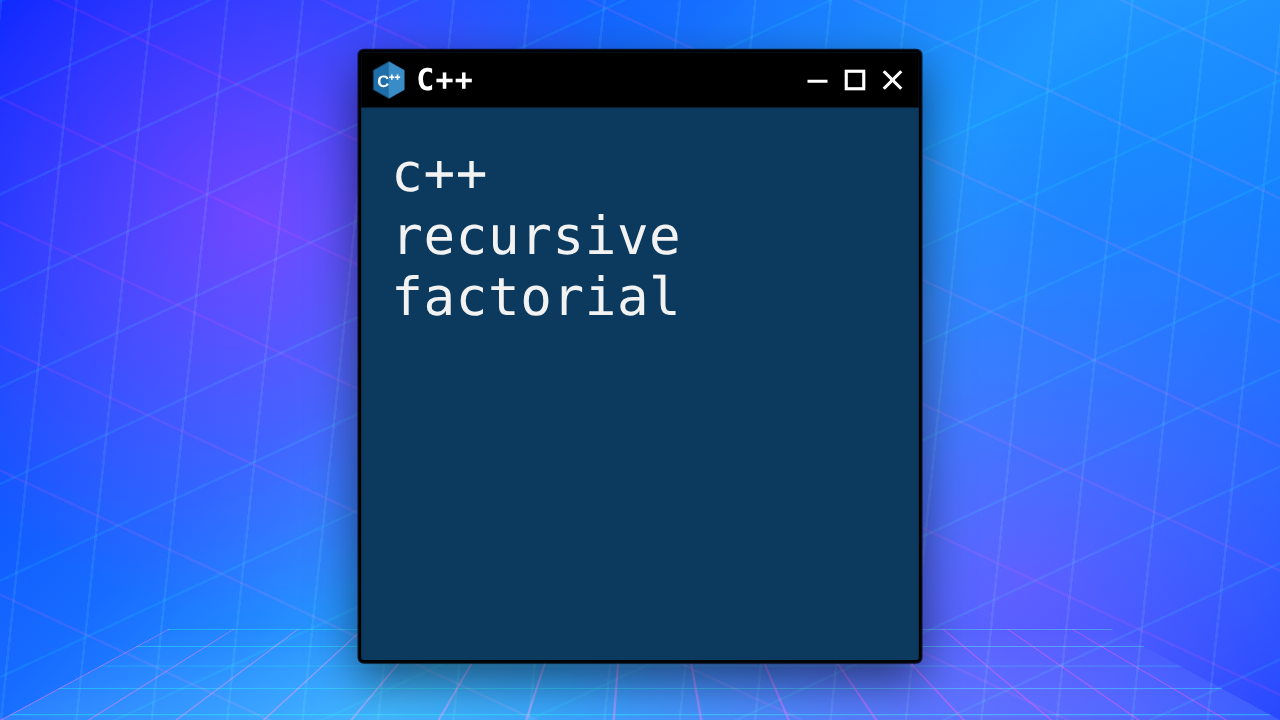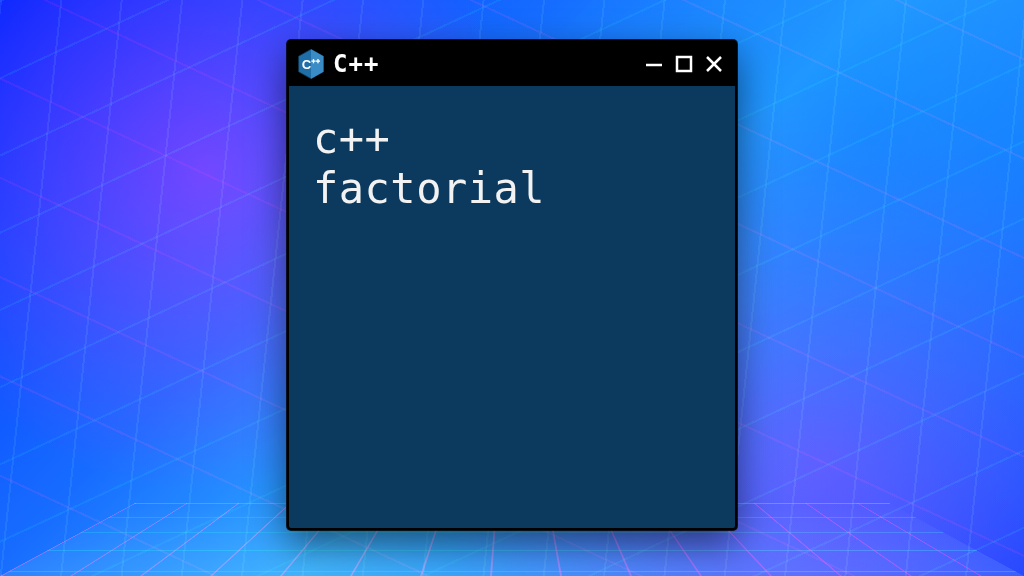--- a/index.html
+++ b/index.html
@@ -110,16 +110,17 @@
     <span class="ctl">
       <svg viewBox="0 0 20 20" width="20" height="20">
         <line x1="3" y1="3" x2="17" y2="17"></line>
         <line x1="17" y1="3" x2="3" y2="17"></line>
       </svg>
     </span>
   </div>
 
   <div class="body">
     <div>c++</div>
+    <div>recursive</div>
     <div>factorial</div>
   </div>
 
 </div>
 
 </body></html>

